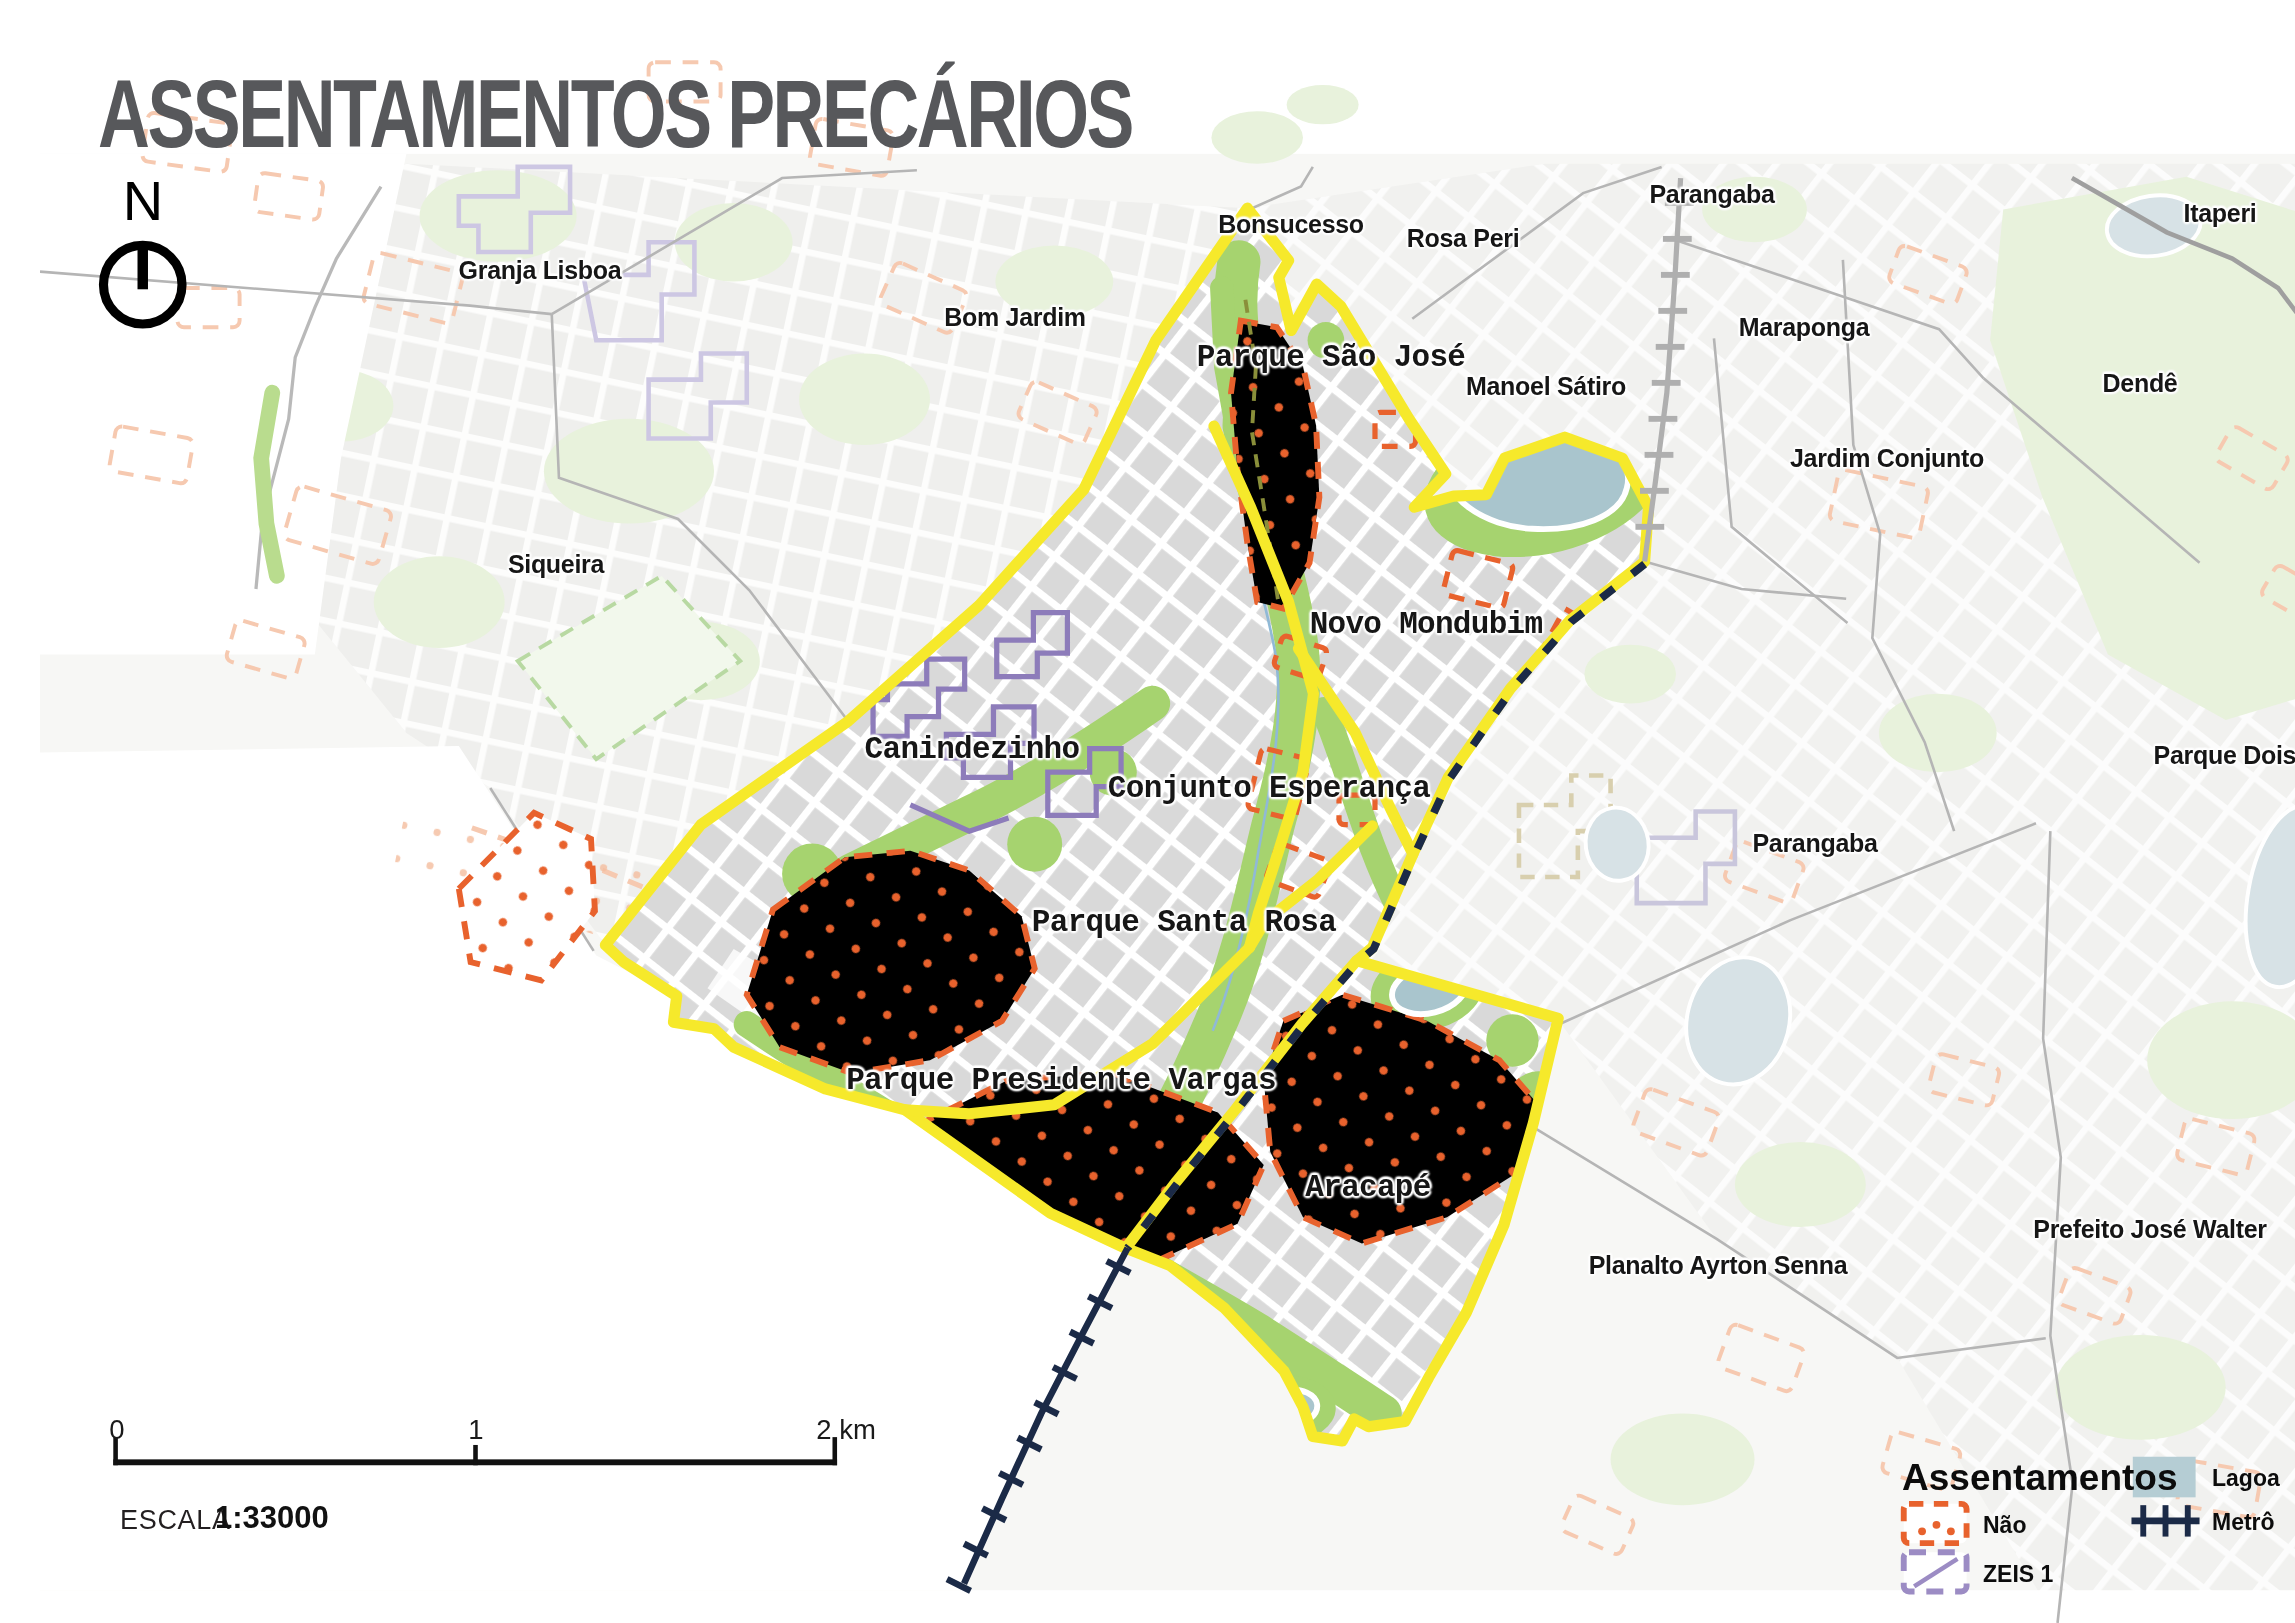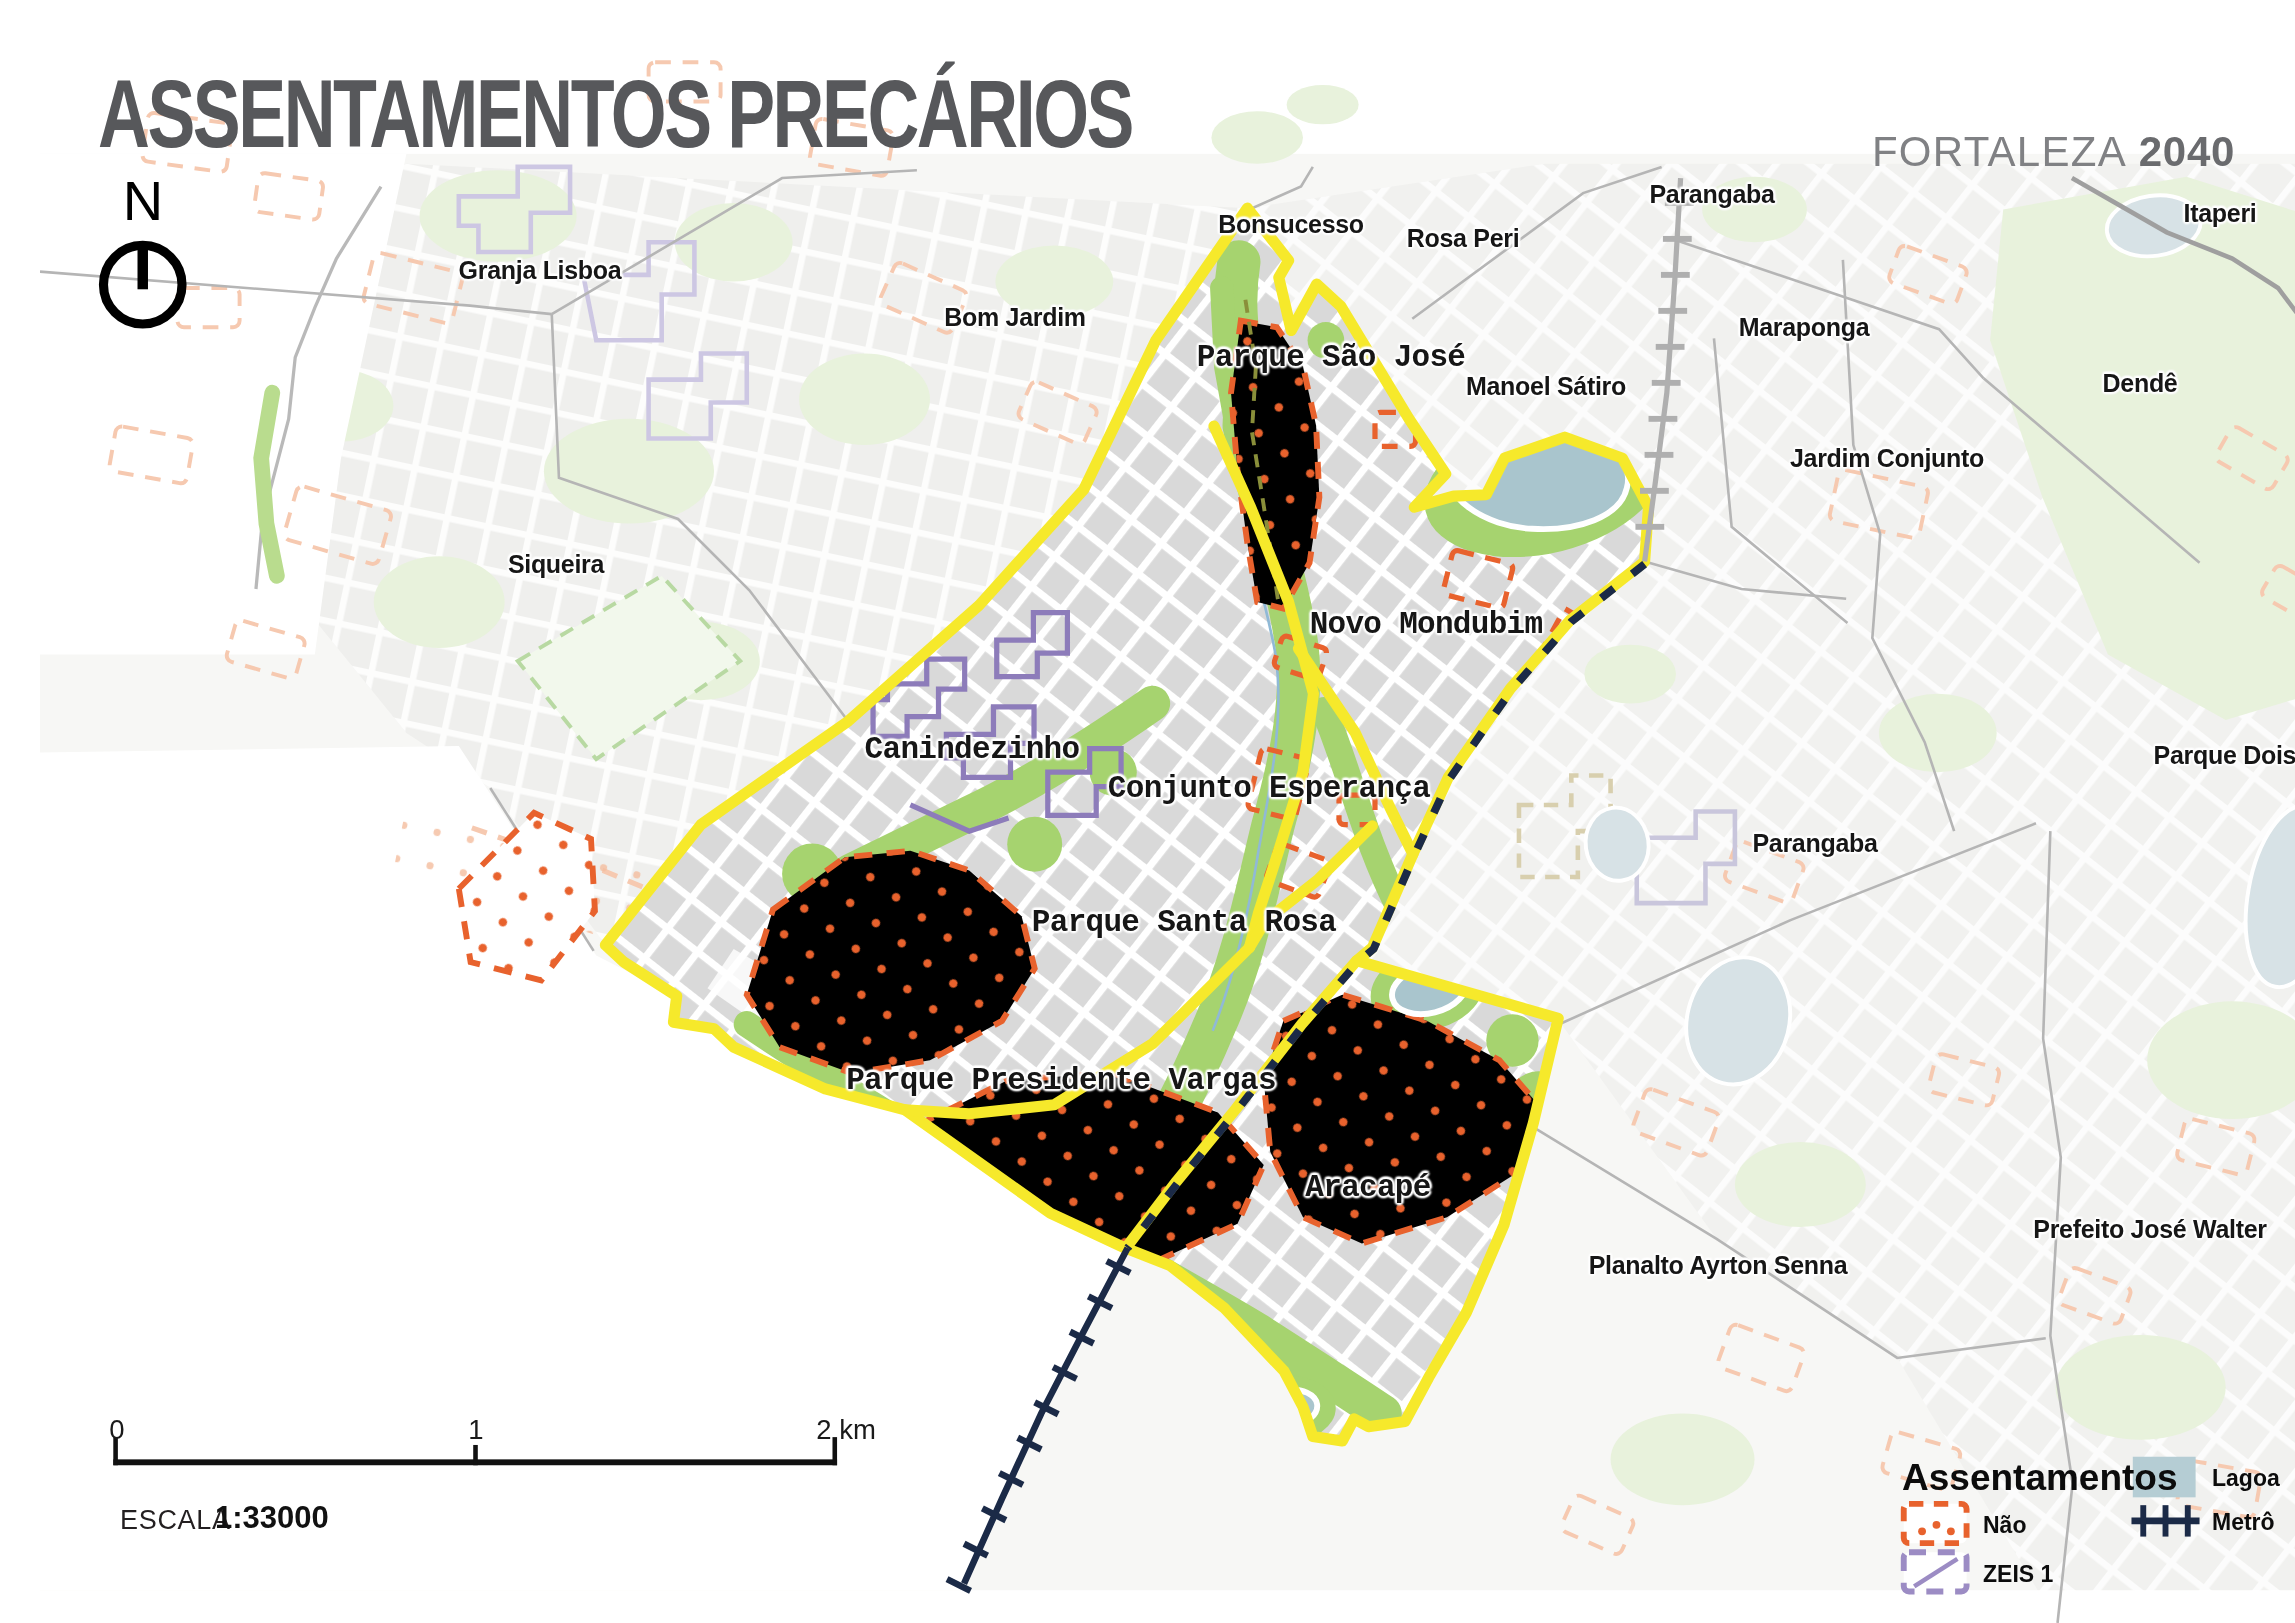--- a/index.html
+++ b/index.html
@@ -338,24 +338,20 @@
     <g>
       <line x1="3196" y1="2324" x2="3300" y2="2324" stroke="#1b2a47" stroke-width="10"></line>
       <line x1="3214" y1="2300" x2="3214" y2="2348" stroke="#1b2a47" stroke-width="9"></line>
       <line x1="3248" y1="2300" x2="3248" y2="2348" stroke="#1b2a47" stroke-width="9"></line>
       <line x1="3282" y1="2300" x2="3282" y2="2348" stroke="#1b2a47" stroke-width="9"></line>
     </g>
   </g>
 </svg>
 
 <div class="title">ASSENTAMENTOS PRECÁRIOS</div>
-<div class="brand">
-  <span class="city">FORTALEZA</span>
-  <span class="year">2040</span>
-</div>
 <div class="compass-n">N</div>
 
 <div class="maplabel" style="left:500px;top:270px">Granja Lisboa</div>
 <div class="maplabel" style="left:975px;top:317px">Bom Jardim</div>
 <div class="maplabel" style="left:1251px;top:224px">Bonsucesso</div>
 <div class="maplabel" style="left:1423px;top:238px">Rosa Peri</div>
 <div class="maplabel" style="left:1672px;top:194px">Parangaba</div>
 <div class="maplabel" style="left:2180px;top:213px">Itaperi</div>
 <div class="maplabel" style="left:1764px;top:327px">Maraponga</div>
 <div class="maplabel" style="left:1506px;top:386px">Manoel Sátiro</div>

